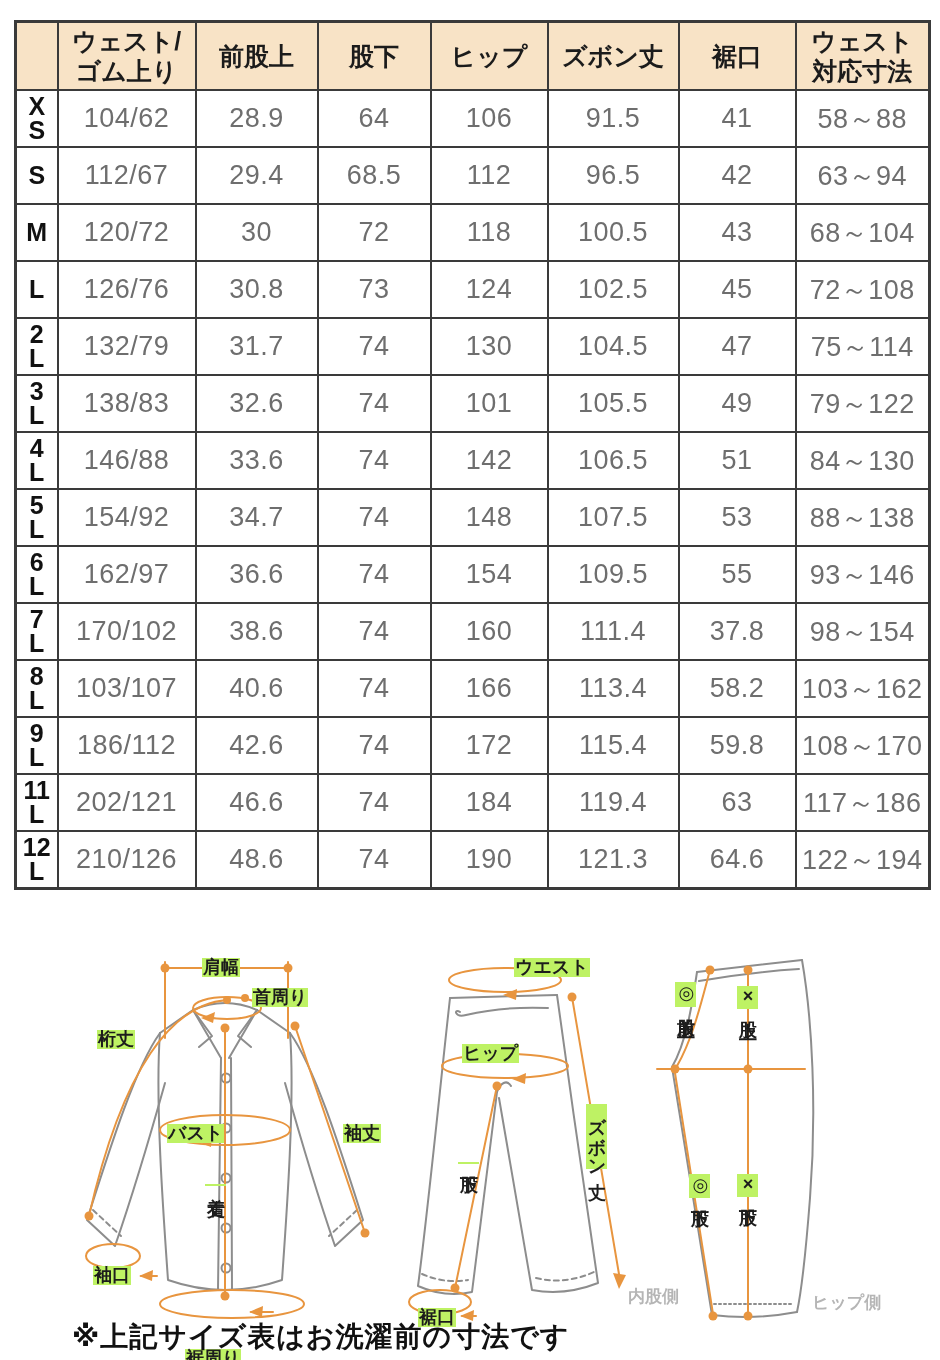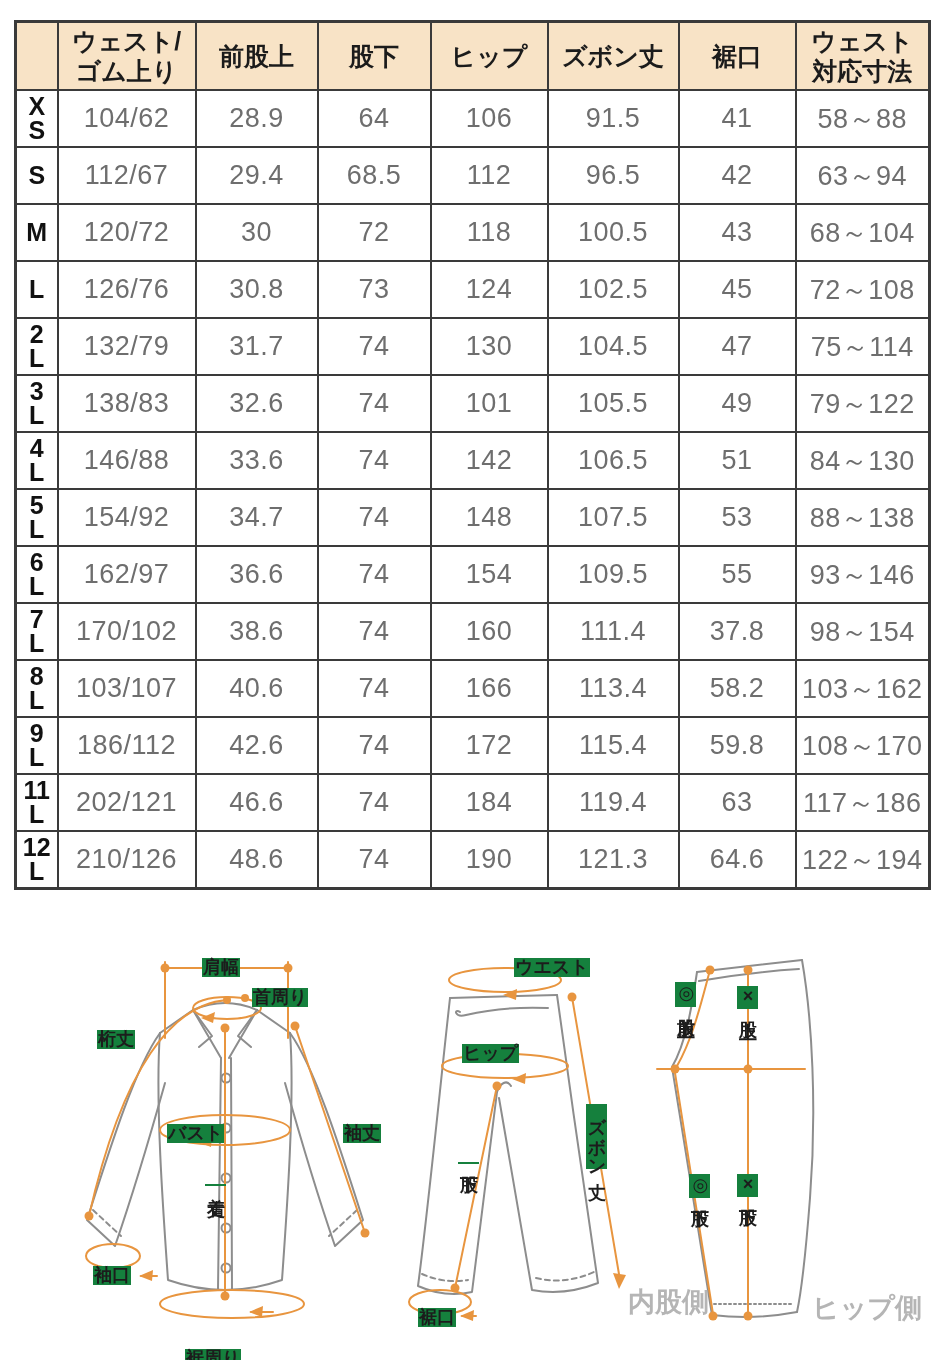--- a/index.html
+++ b/index.html
@@ -27,23 +27,23 @@
   #shirt{left:55px;top:948px;width:352px;height:395px;}
   #pants{left:410px;top:948px;width:250px;height:395px;}
   #pattern{left:653px;top:948px;width:290px;height:395px;}
   .diagram svg{position:absolute;left:0;top:0;overflow:visible;}
   .g{stroke:var(--line-gray);fill:none;stroke-width:2;stroke-linecap:round;stroke-linejoin:round;}
   .gf{stroke:var(--line-gray);fill:#fff;stroke-width:2;}
   .o{stroke:var(--accent-orange);fill:none;stroke-width:2;stroke-linecap:round;}
   .od{fill:var(--accent-orange);stroke:none;}
   .dash{stroke-dasharray:5 4;}
   .dots{stroke-dasharray:2 3;}
-  .dlabel{position:absolute;font-size:18px;font-weight:700;color:#1c1c1c;background:#15803d;line-height:1.05;white-space:nowrap;padding:0 1px;}
+  .dlabel{position:absolute;font-size:18px;font-weight:700;color:#1c1c1c;background:#bef264;line-height:1.05;white-space:nowrap;padding:0 1px;}
   .vert{writing-mode:vertical-rl;text-orientation:upright;letter-spacing:1px;}
-  .side-label{color:var(--side-label-gray);font-size:27px;font-weight:700;background:transparent;}
+  .side-label{color:var(--side-label-gray);font-size:17px;font-weight:700;background:transparent;}
 
   .note{position:absolute;left:72px;top:1318px;font-size:28px;font-weight:700;color:#111;letter-spacing:1px;}
 </style>
 </head>
 <body>
 
 <div class="page">
 
   <table class="size">
     <colgroup>
@@ -321,14 +321,15 @@
         <circle class="od" cx="95" cy="368" r="4.5"></circle>
     </svg>
     <div class="dlabel vert" style="left:22px;top:34px;">◎前股上</div>
     <div class="dlabel vert" style="left:84px;top:38px;">×股上</div>
     <div class="dlabel vert" style="left:36px;top:226px;">◎股下</div>
     <div class="dlabel vert" style="left:84px;top:226px;">×股下</div>
     <div class="dlabel side-label" style="left:-26px;top:340px;">内股側</div>
     <div class="dlabel side-label" style="left:158px;top:346px;">ヒップ側</div>
   </div>
 
+  <div class="note">※上記サイズ表はお洗濯前の寸法です</div>
 
 </div>
 
 </body></html>

